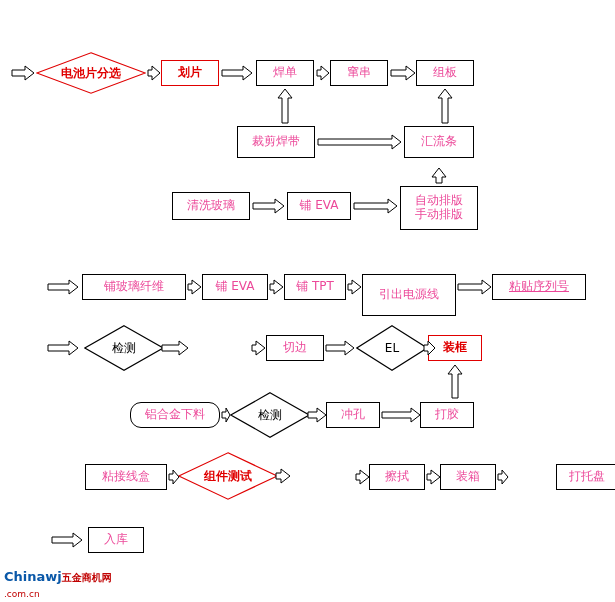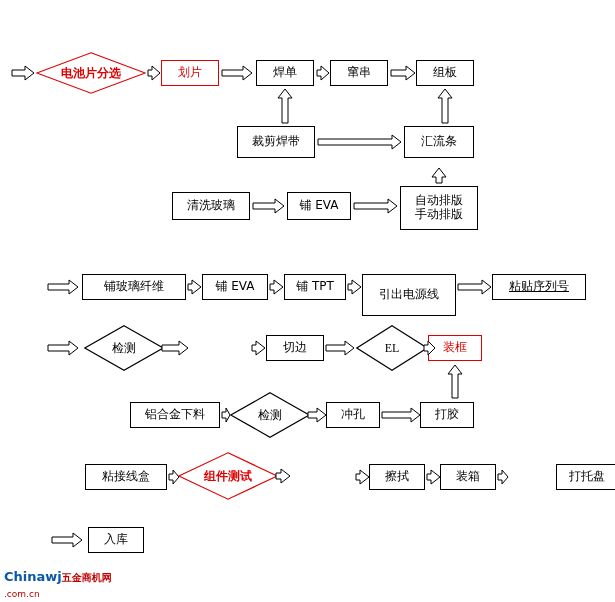--- a/index.html
+++ b/index.html
@@ -22,29 +22,29 @@
   }
   .node {
     position: absolute;
     box-sizing: border-box;
     display: flex;
     align-items: center;
     justify-content: center;
     text-align: center;
     font-size: 12px;
     line-height: 1.15;
-    color: #000000;
+    color: #ec4899;
     background: #ffffff;
     border: 1px solid #000;
     white-space: pre-line;
   }
   .node.red {
     border-color: #e00000;
     color: #e00000;
-    font-weight: normal;
+    font-weight: bold;
   }
   .diamond {
     position: absolute;
     box-sizing: border-box;
     background: transparent;
     border: none;
   }
   .diamond .dshape {
     position: absolute;
     left: 0; top: 0;
@@ -119,28 +119,28 @@
     <div class="node" style="left: 284px; top: 274px; width: 62px; height: 26px;">铺 TPT</div>
     <div class="node" style="left: 362px; top: 274px; width: 94px; height: 42px;">引出电源线</div>
     <div class="node" style="left: 492px; top: 274px; width: 94px; height: 26px; text-decoration: underline;">粘贴序列号</div>
     <div class="diamond" style="left: 84px; top: 325px; width: 80px; height: 46px;">
       <svg class="dshape" viewBox="0 0 80 46" width="80" height="46">
         <polygon points="40,0.8 79.2,23 40,45.2 0.8,23" fill="#ffffff" stroke="#000000" stroke-width="1.2"></polygon>
       </svg>
       <div class="dlabel">检测</div>
     </div>
     <div class="node" style="left: 266px; top: 335px; width: 58px; height: 26px;">切边</div>
-    <div class="diamond" style="left: 356px; top: 325px; width: 72px; height: 46px; font-family: Liberation Serif, serif;">
+    <div class="diamond" style="left: 356px; top: 325px; width: 72px; height: 46px;">
       <svg class="dshape" viewBox="0 0 72 46" width="72" height="46">
         <polygon points="36,0.8 71.2,23 36,45.2 0.8,23" fill="#ffffff" stroke="#000000" stroke-width="1.2"></polygon>
       </svg>
       <div class="dlabel">EL</div>
     </div>
     <div class="node red" style="left: 428px; top: 335px; width: 54px; height: 26px;">装框</div>
-    <div class="node" style="left: 130px; top: 402px; width: 90px; height: 26px;">铝合金下料</div>
+    <div class="node" style="left: 130px; top: 402px; width: 90px; height: 26px; border-radius: 11px;">铝合金下料</div>
     <div class="diamond" style="left: 230px; top: 392px; width: 80px; height: 46px;">
       <svg class="dshape" viewBox="0 0 80 46" width="80" height="46">
         <polygon points="40,0.8 79.2,23 40,45.2 0.8,23" fill="#ffffff" stroke="#000000" stroke-width="1.2"></polygon>
       </svg>
       <div class="dlabel">检测</div>
     </div>
     <div class="node" style="left: 326px; top: 402px; width: 54px; height: 26px;">冲孔</div>
     <div class="node" style="left: 420px; top: 402px; width: 54px; height: 26px;">打胶</div>
     <div class="node" style="left: 85px; top: 464px; width: 82px; height: 26px;">粘接线盒</div>
     <div class="diamond red" style="left: 178px; top: 452px; width: 100px; height: 48px;">

